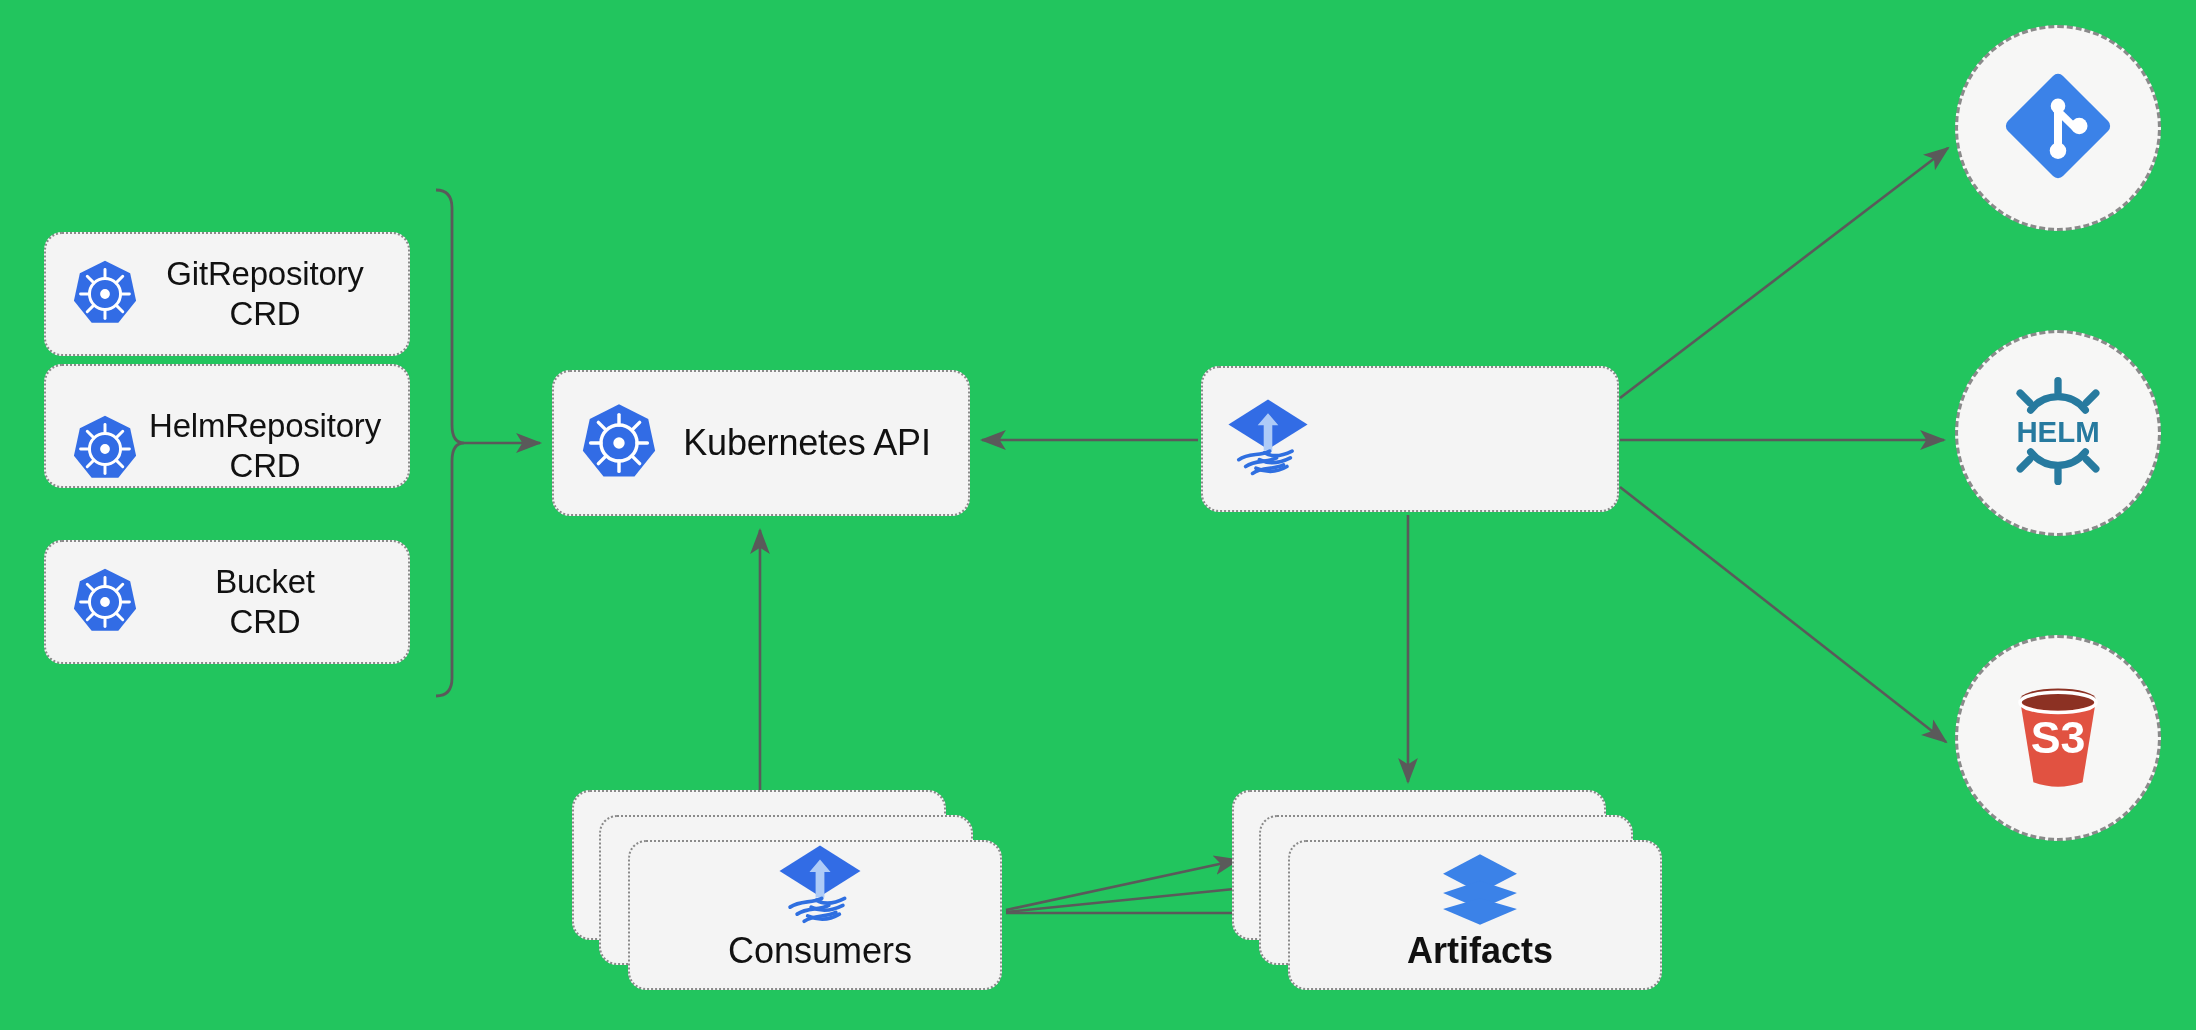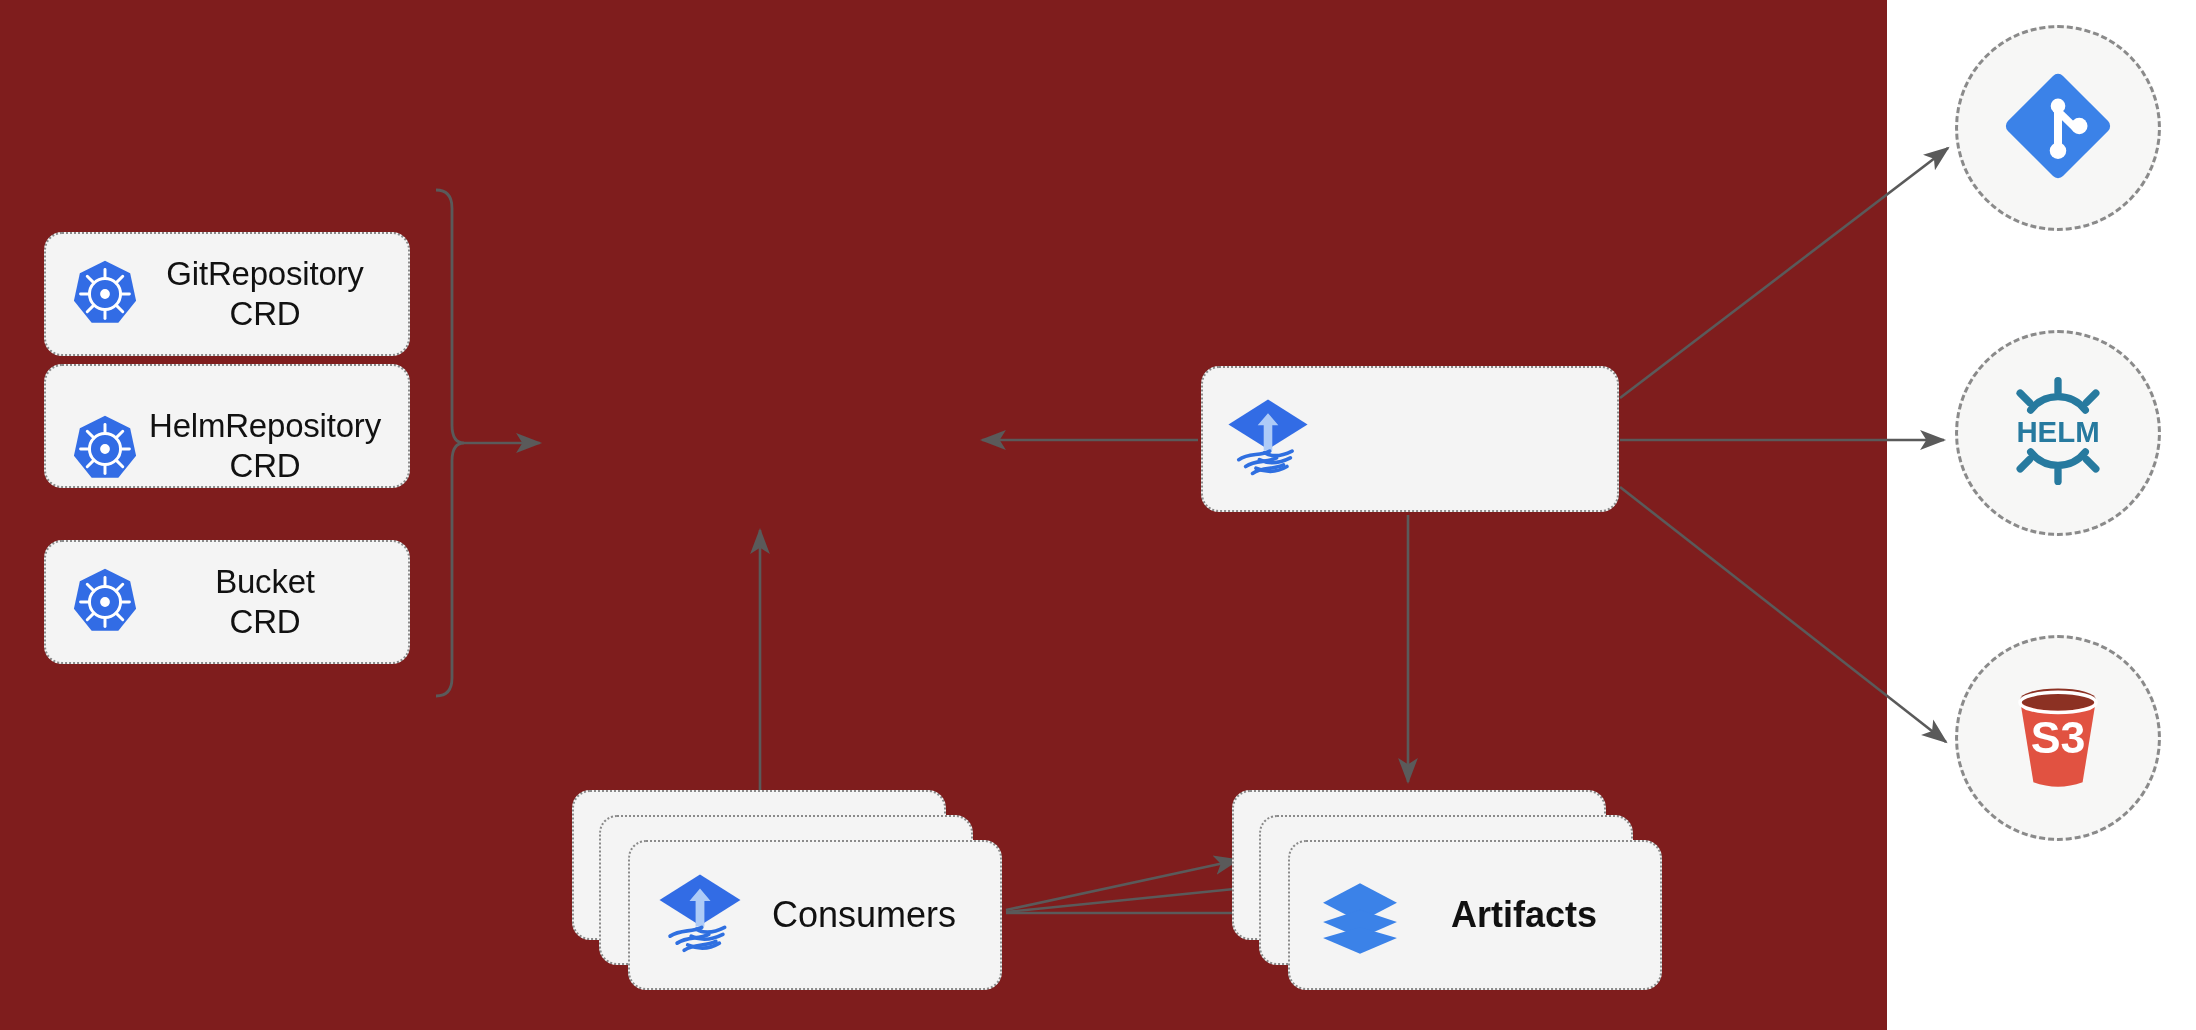--- a/index.html
+++ b/index.html
@@ -1,17 +1,17 @@
 <!DOCTYPE html>
 <html><head>
 <meta charset="utf-8">
 <style>
   html,body{margin:0;padding:0;background:#ffffff;}
   body{width:2196px;height:1030px;font-family:"Liberation Sans",sans-serif;overflow:hidden;}
-  #stage{position:relative;width:1887px;height:1030px;background:#7f1d1d;}
+  #stage{position:relative;width:2196px;height:1030px;background:#22c55e;}
   svg#wires{position:absolute;left:0;top:0;width:2196px;height:1030px;pointer-events:none;}
 
   .node{position:absolute;box-sizing:border-box;background:#f4f4f4;
         border:2.5px dotted #8a8a8a;border-radius:18px;display:flex;
         align-items:center;}
   .node .ico{flex:0 0 auto;display:flex;align-items:center;justify-content:center;}
   .node .lbl{flex:1 1 auto;text-align:center;color:#111;line-height:1.22;
              white-space:pre-line;letter-spacing:-.2px;}
 
   
@@ -29,21 +29,21 @@
   #n-k8s{left:552px;top:370px;width:418px;}
   #n-src{left:1201px;top:366px;width:418px;}
   #n-src .lbl{font-size:36px;}
 
   
   .stack{position:absolute;}
   .stack .sheet{position:absolute;box-sizing:border-box;background:#f4f4f4;
                 border:2.5px dotted #8a8a8a;border-radius:18px;}
   .stack .front{position:absolute;box-sizing:border-box;background:#f4f4f4;
                 border:2.5px dotted #8a8a8a;border-radius:18px;
-                display:flex;align-items:center;padding:0 16px 0 26px;}
+                display:flex;align-items:center;padding:0 16px 0 26px;flex-direction:column;}
   .stack .front .ico{flex:0 0 auto;width:88px;height:88px;display:flex;
                      align-items:center;justify-content:center;}
   .stack .front .lbl{flex:1 1 auto;text-align:center;font-size:36px;color:#111;}
 
   #g-consumers{left:572px;top:790px;width:430px;height:200px;}
   #g-artifacts{left:1232px;top:790px;width:430px;height:200px;font-weight:bold;}
   .stack .s0{left:0;top:0;width:374px;height:150px;}
   .stack .s1{left:27px;top:25px;width:374px;height:150px;}
   .stack .front{left:56px;top:50px;width:374px;height:150px;}
 
@@ -148,20 +148,40 @@
             <path d="M65,65 L74,74"></path>
           <path d="M65,35 L74,26"></path>
             <path d="M35,65 L26,74"></path>
         </g>
       </svg>
     </span>
     <span class="lbl">Bucket
 CRD</span>
   </div>
 
+  <div class="node mid" id="n-k8s">
+    <span class="ico">
+      <svg viewBox="0 0 100 100" width="86" height="86" aria-hidden="true">
+        <polygon points="50,5 84,22 92,59 68,89 32,89 8,59 16,22" fill="#326ce5"></polygon>
+        <g stroke="#fff" stroke-width="4" fill="none" stroke-linecap="round">
+          <circle cx="50" cy="50" r="21"></circle>
+            <circle cx="50" cy="50" r="4.6" fill="#fff"></circle>
+          <path d="M50,29 L50,17"></path>
+            <path d="M50,71 L50,83"></path>
+          <path d="M29,50 L17,50"></path>
+            <path d="M71,50 L83,50"></path>
+          <path d="M35,35 L26,26"></path>
+            <path d="M65,65 L74,74"></path>
+          <path d="M65,35 L74,26"></path>
+            <path d="M35,65 L26,74"></path>
+        </g>
+      </svg>
+    </span>
+    <span class="lbl">Kubernetes API</span>
+  </div>
 
   <div class="node mid" id="n-src">
     <span class="ico">
       <svg viewBox="0 0 100 100" width="86" height="86" aria-hidden="true">
         <polygon points="50,4 96,33 50,62 4,33" fill="#326ce5"></polygon>
         <path d="M50,20 L62,34 L55,34 L55,63 L45,63 L45,34 L38,34 Z" fill="#aecbf7"></path>
         <g stroke="#2f6fe0" stroke-width="4.2" stroke-linecap="round" fill="none">
           <path d="M16,74 C28,66 40,70 52,64"></path>
           <path d="M24,82 C36,74 48,78 60,72"></path>
           <path d="M32,90 C44,82 56,86 68,80"></path>

